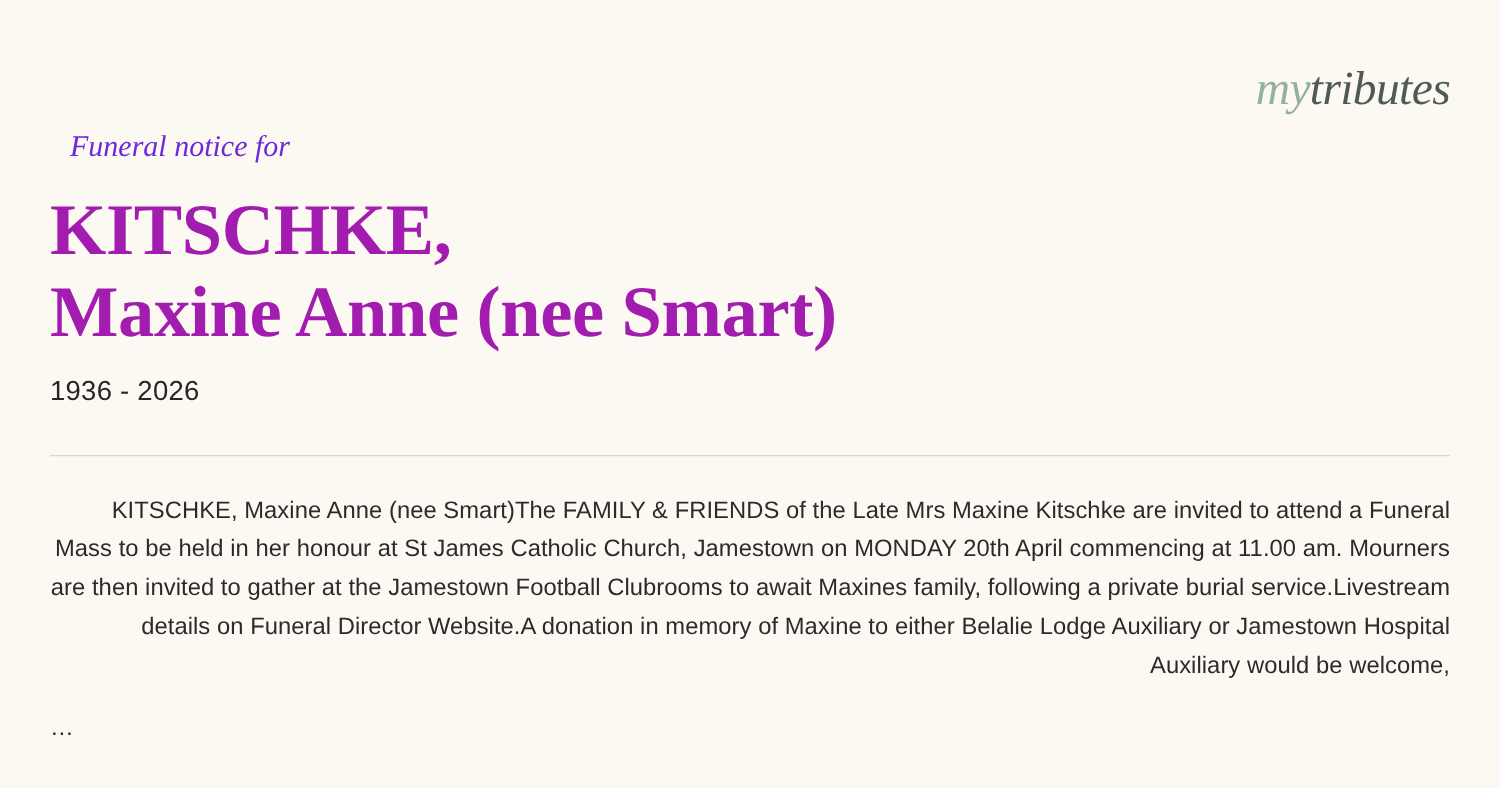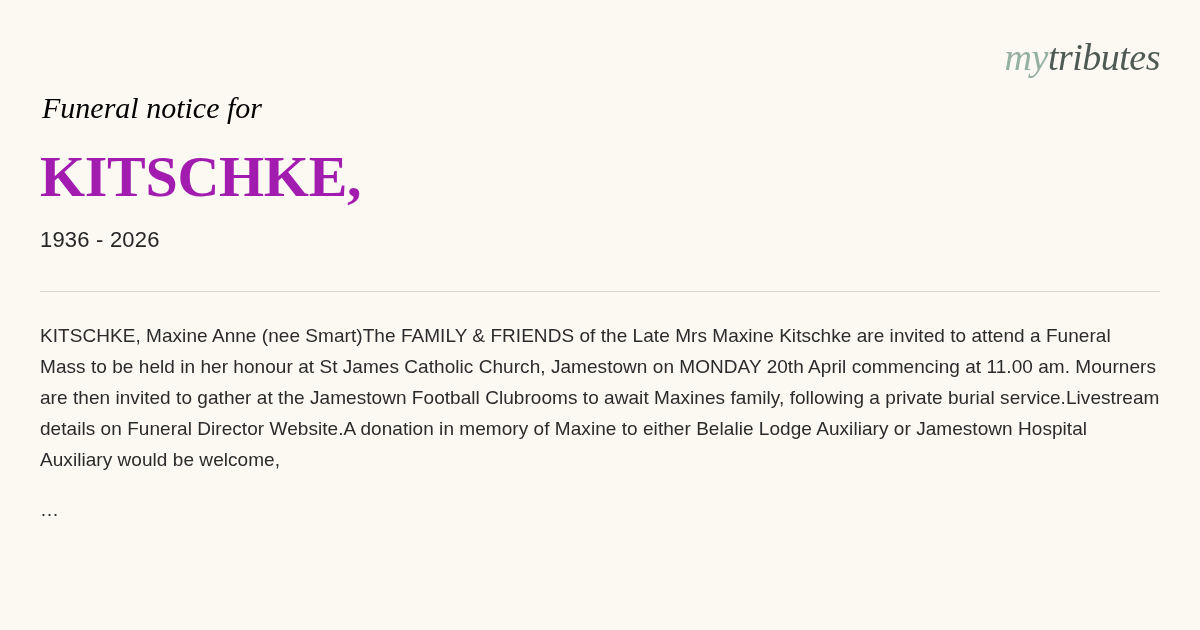--- a/index.html
+++ b/index.html
@@ -37,23 +37,23 @@
     font-weight: normal;
   }
   .brand .tributes {
     color: #4f5a54;
     font-style: italic;
     font-weight: normal;
   }
   .eyebrow {
     font-family: "Liberation Serif", serif;
     font-style: italic;
-    font-size: 30px;
-    color: #000000;
-    margin: 2px;
+    font-size: 24px;
+    color: #6d28d9;
+    margin: 16px;
     padding-top: 88px;
     line-height: 1.2;
     font-weight: normal;
   }
   .name {
     font-family: "Liberation Serif", serif;
     font-size: 58px;
     font-weight: bold;
     color: #a21caf;
     line-height: 1.15;
@@ -74,20 +74,21 @@
     margin: 38px 0 0 0;
   }
   .body-text {
     font-family: "Liberation Sans", sans-serif;
     font-size: 19px;
     line-height: 31px;
     color: #2b2b2b;
     margin-top: 28px;
     max-width: 1120px;
     letter-spacing: 0.05px;
+    text-align: right;
   }
   .ellipsis {
     font-family: "Liberation Sans", sans-serif;
     font-size: 19px;
     color: #2b2b2b;
     line-height: 31px;
     margin-top: 16px;
   }
 </style>
 </head>
@@ -96,20 +97,21 @@
 <div class="page">
 
   <div class="brand">
     <span class="my">my</span><span class="tributes">tributes</span>
   </div>
 
   <div class="eyebrow">Funeral notice for</div>
 
   <h1 class="name">
     <span>KITSCHKE,</span>
+    <span class="line2">Maxine Anne (nee Smart)</span>
   </h1>
 
   <div class="dates">1936 - 2026</div>
 
   <hr class="divider">
 
   <p class="body-text">KITSCHKE, Maxine Anne (nee Smart)The FAMILY &amp; FRIENDS of the Late Mrs Maxine Kitschke are invited to attend a Funeral Mass to be held in her honour at St James Catholic Church, Jamestown on MONDAY 20th April commencing at 11.00 am.  Mourners are then invited to gather at the Jamestown Football Clubrooms to await Maxines family, following a private burial service.Livestream details on Funeral Director Website.A donation in memory of Maxine to either Belalie Lodge Auxiliary or Jamestown Hospital Auxiliary would be welcome,</p>
 
   <div class="ellipsis">…</div>
 

